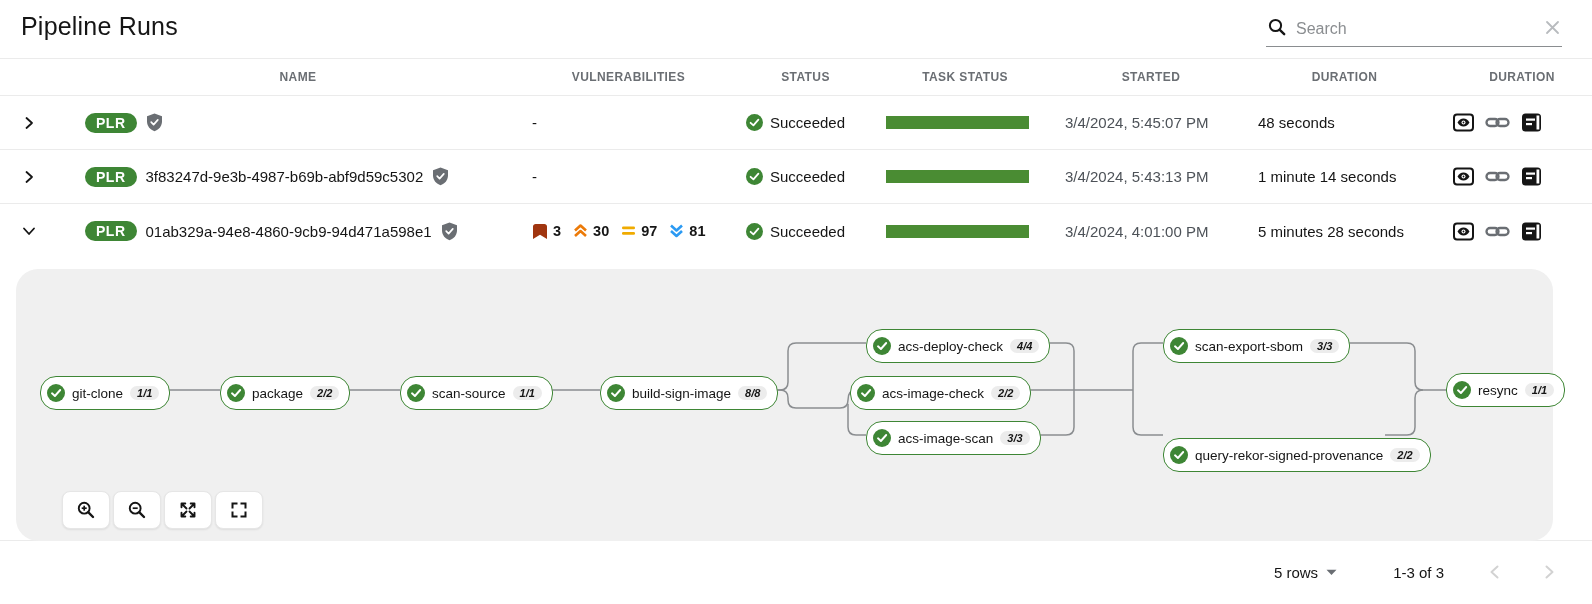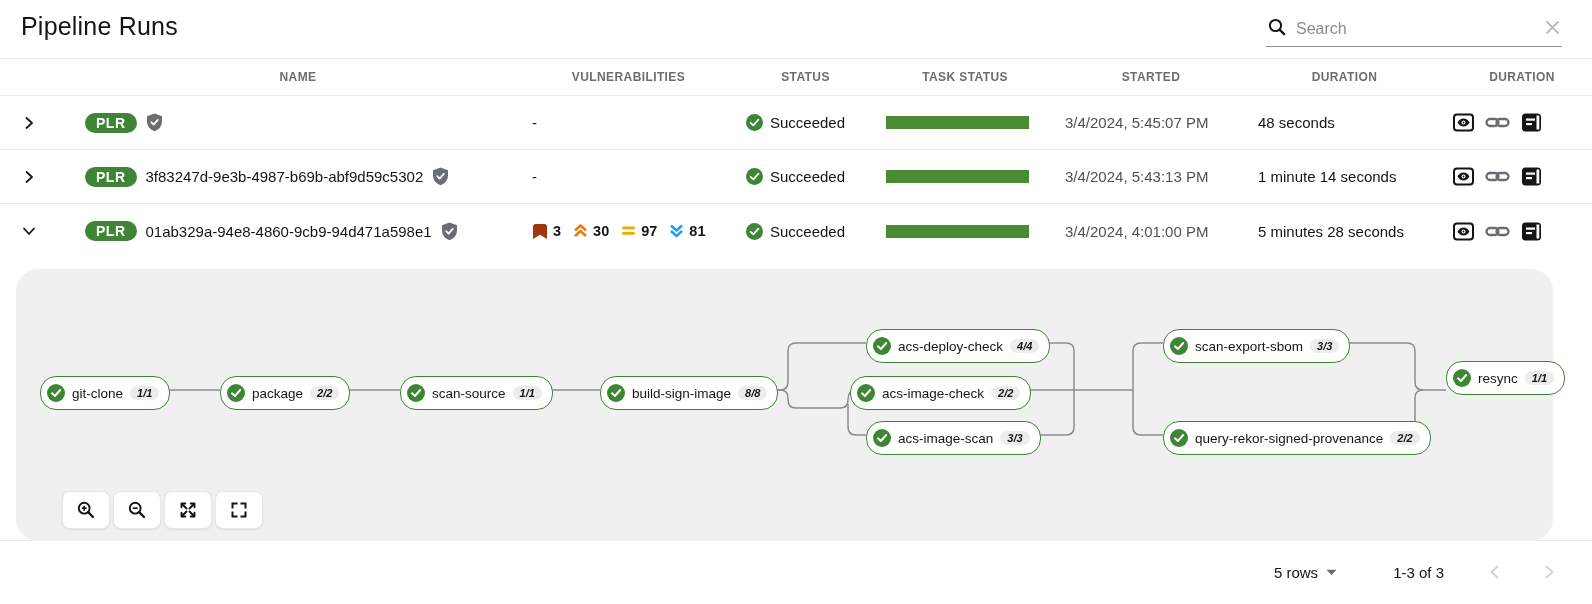--- a/index.html
+++ b/index.html
@@ -342,29 +342,29 @@
       <span class="nbadge">3/3</span>
     </div>
     <div class="pl-node" style="left:1147px; top:60px;">
       <svg width="18" height="18" viewBox="0 0 18 18">
           <circle cx="9" cy="9" r="9" fill="#3e8635"></circle>
           <path d="M5 9.3 L7.9 12 L13.2 6" fill="none" stroke="#fff" stroke-width="1.9" stroke-linecap="round" stroke-linejoin="round"></path>
         </svg>
       <span>scan-export-sbom</span>
       <span class="nbadge">3/3</span>
     </div>
-    <div class="pl-node" style="left:1147px; top:152px;">
+    <div class="pl-node" style="left:1147px; top:169px;">
       <svg width="18" height="18" viewBox="0 0 18 18">
           <circle cx="9" cy="9" r="9" fill="#3e8635"></circle>
           <path d="M5 9.3 L7.9 12 L13.2 6" fill="none" stroke="#fff" stroke-width="1.9" stroke-linecap="round" stroke-linejoin="round"></path>
         </svg>
       <span>query-rekor-signed-provenance</span>
       <span class="nbadge">2/2</span>
     </div>
-    <div class="pl-node" style="left:1430px; top:92px;">
+    <div class="pl-node" style="left:1430px; top:104px;">
       <svg width="18" height="18" viewBox="0 0 18 18">
           <circle cx="9" cy="9" r="9" fill="#3e8635"></circle>
           <path d="M5 9.3 L7.9 12 L13.2 6" fill="none" stroke="#fff" stroke-width="1.9" stroke-linecap="round" stroke-linejoin="round"></path>
         </svg>
       <span>resync</span>
       <span class="nbadge">1/1</span>
     </div>
 
     <div class="graph-controls">
       <div class="gc-btn">

